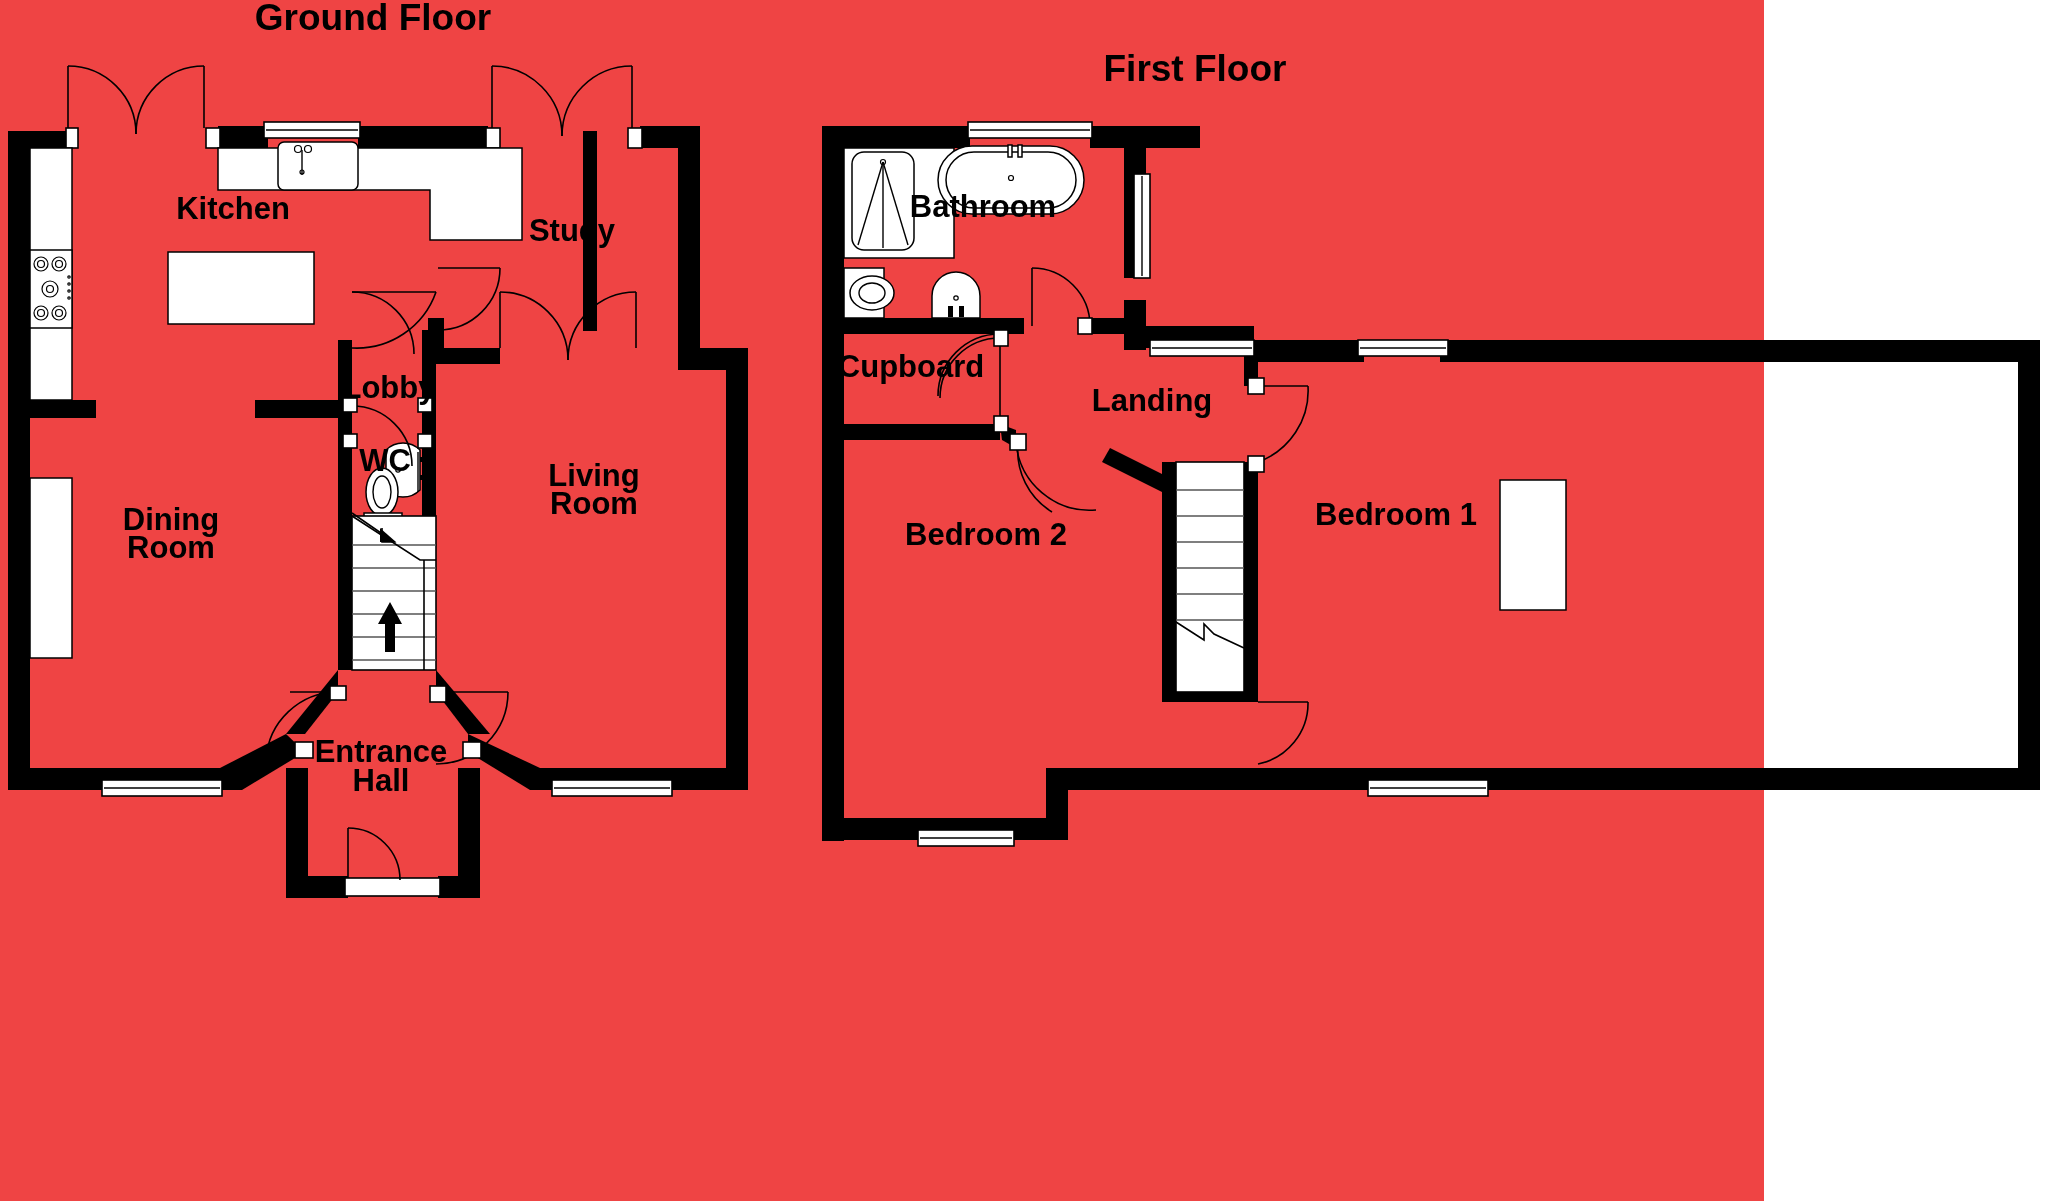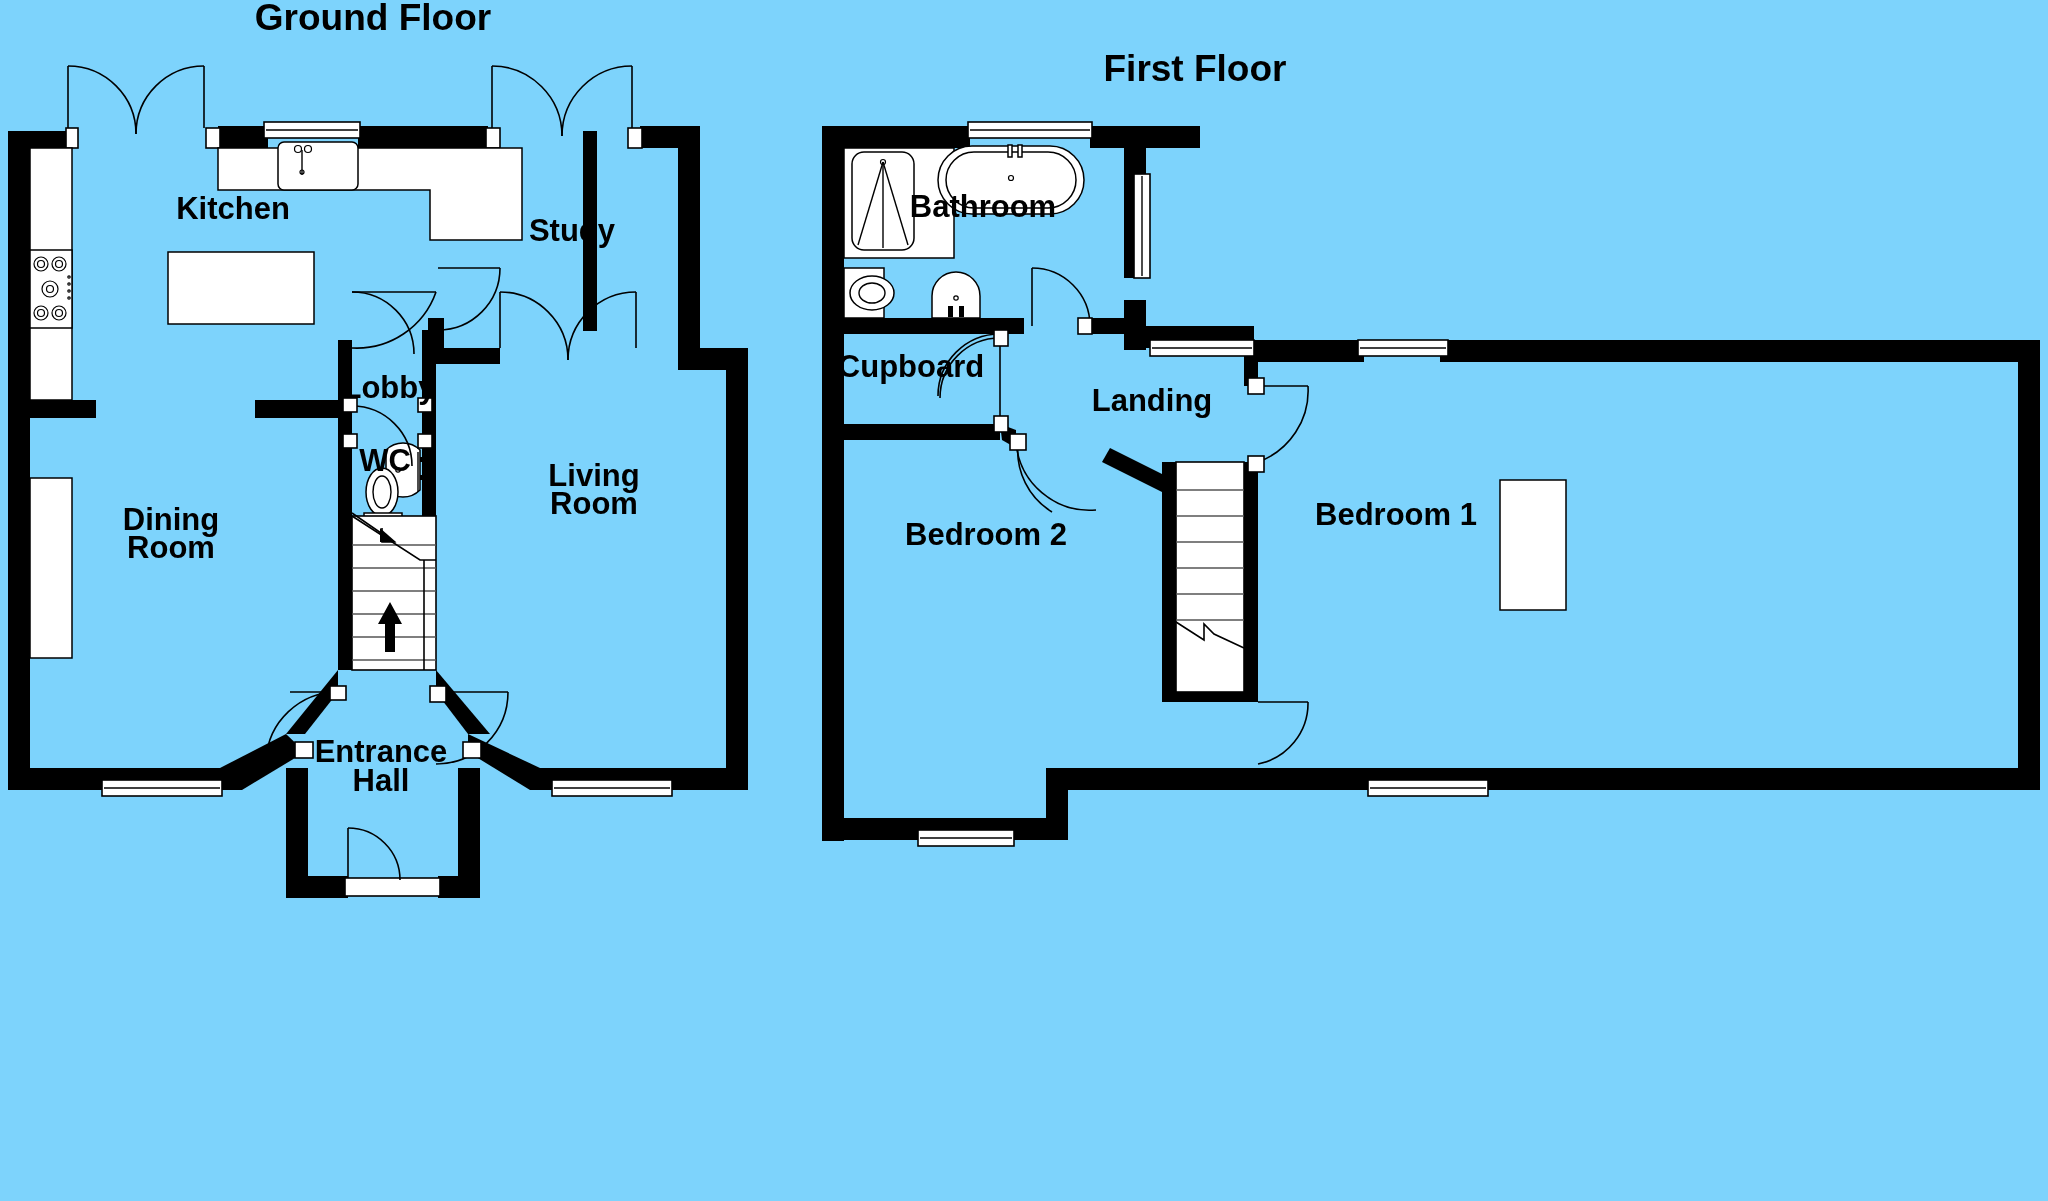--- a/index.html
+++ b/index.html
@@ -8,23 +8,23 @@
     background: #ffffff;
   }
   body {
     width: 2048px;
     height: 1201px;
     font-family: "Liberation Sans", sans-serif;
     overflow: hidden;
   }
   #plan-root {
     position: relative;
-    width: 2048px;
+    width: 1764px;
     height: 1201px;
-    background: #7dd3fc;
+    background: #ef4444;
   }
   svg.floorplan-svg {
     position: absolute;
     top: 0;
     left: 0;
     width: 2048px;
     height: 1201px;
     display: block;
   }
   .floor-title {

